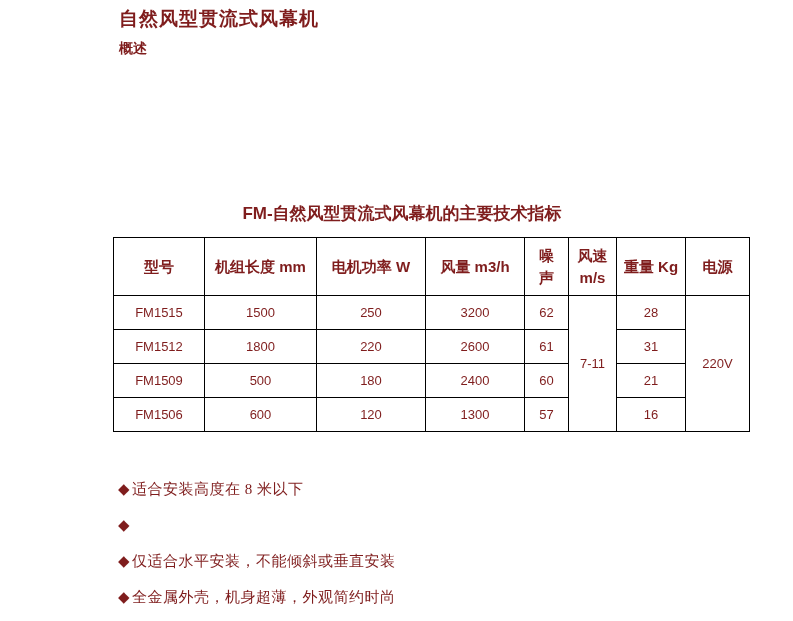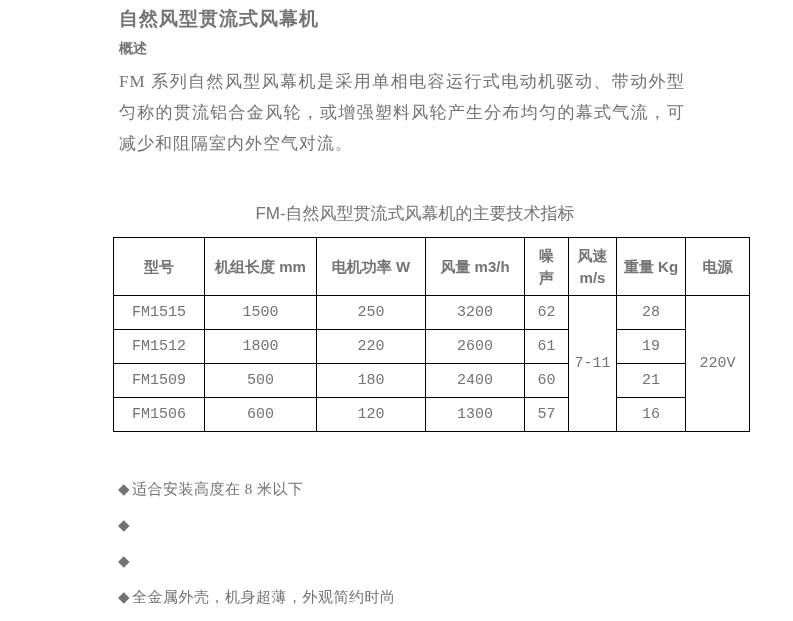--- a/index.html
+++ b/index.html
@@ -1,21 +1,21 @@
 <!DOCTYPE html>
 <html><head>
 <meta charset="utf-8">
 <style>
   html, body { margin: 0; padding: 0; background: #ffffff; }
   .page {
     position: relative;
     width: 793px;
     height: 621px;
     background: #ffffff;
-    color: #737373;
+    color: #7f1d1d;
     font-family: "Liberation Serif", serif;
     overflow: hidden;
   }
   .page-title {
     position: absolute;
     left: 119px;
     top: 6px;
     margin: 0;
     font-size: 19px;
     font-weight: bold;
@@ -35,26 +35,26 @@
     top: 66px;
     width: 566px;
     margin: 0;
     font-size: 17px;
     line-height: 31px;
     text-align: justify;
     letter-spacing: 1px;
   }
   .table-title {
     position: absolute;
-    left: 132px;
+    left: 119px;
     top: 202px;
     width: 566px;
     text-align: center;
     font-size: 17px;
-    font-weight: normal;
+    font-weight: bold;
     font-family: "Liberation Sans", sans-serif;
   }
   table.spec {
     position: absolute;
     left: 113px;
     top: 237px;
     width: 636px;
     border-collapse: collapse;
     table-layout: fixed;
     font-family: "Liberation Sans", sans-serif;
@@ -67,24 +67,23 @@
     overflow: hidden;
   }
   table.spec th {
     font-size: 15px;
     font-weight: bold;
     white-space: pre-line;
     height: 57px;
     line-height: 1.45;
   }
   table.spec td {
-    font-size: 15px;
+    font-size: 13px;
     font-weight: normal;
     height: 33px;
-    font-family: Liberation Mono, monospace;
   }
   .features {
     position: absolute;
     left: 118px;
     top: 471px;
     margin: 0;
     padding: 0;
     list-style: none;
     font-size: 15px;
   }
@@ -102,21 +101,20 @@
 </style>
 </head>
 <body>
 
 <div class="page">
 
   <h1 class="page-title">自然风型贯流式风幕机</h1>
 
   <div class="overview-heading">概述</div>
 
-  <p class="overview-text">FM 系列自然风型风幕机是采用单相电容运行式电动机驱动、带动外型匀称的贯流铝合金风轮，或增强塑料风轮产生分布均匀的幕式气流，可减少和阻隔室内外空气对流。</p>
 
   <div class="table-title">FM-自然风型贯流式风幕机的主要技术指标</div>
 
   <table class="spec">
     <colgroup>
       <col style="width:91px">
         <col style="width:112px">
         <col style="width:109px">
         <col style="width:99px">
       <col style="width:44px">
@@ -148,21 +146,21 @@
         <td rowspan="4">7-11</td>
         <td>28</td>
         <td rowspan="4">220V</td>
       </tr>
       <tr>
         <td>FM1512</td>
         <td>1800</td>
         <td>220</td>
         <td>2600</td>
         <td>61</td>
-        <td>19</td>
+        <td>31</td>
       </tr>
       <tr>
         <td>FM1509</td>
         <td>500</td>
         <td>180</td>
         <td>2400</td>
         <td>60</td>
         <td>21</td>
       </tr>
       <tr>
@@ -179,20 +177,21 @@
   <ul class="features">
     <li>
       <span class="diamond">◆</span>
       <span>适合安装高度在 8 米以下</span>
     </li>
     <li>
       <span class="diamond">◆</span>
     </li>
     <li>
       <span class="diamond">◆</span>
+      <span>仅适合水平安装，不能倾斜或垂直安装</span>
     </li>
     <li>
       <span class="diamond">◆</span>
       <span>全金属外壳，机身超薄，外观简约时尚</span>
     </li>
   </ul>
 
 </div>
 
 </body></html>

